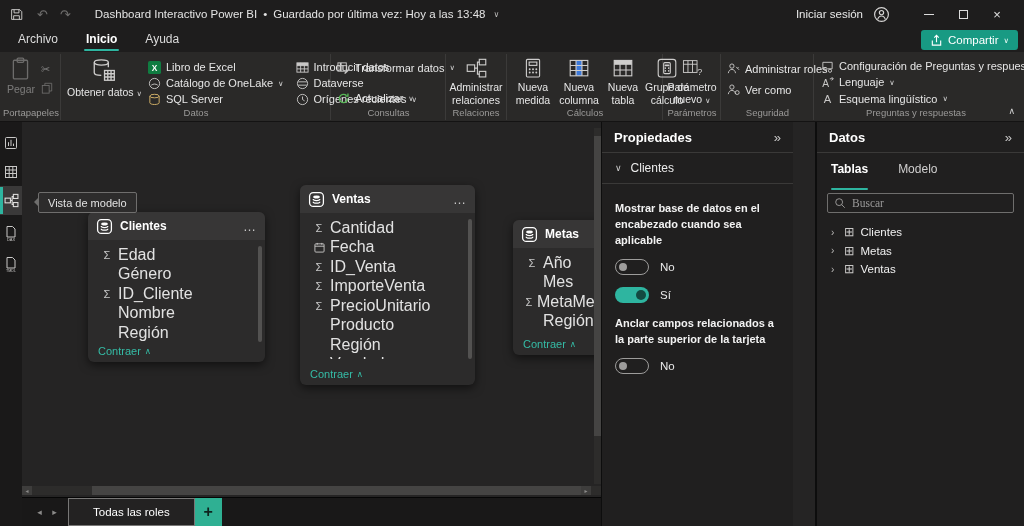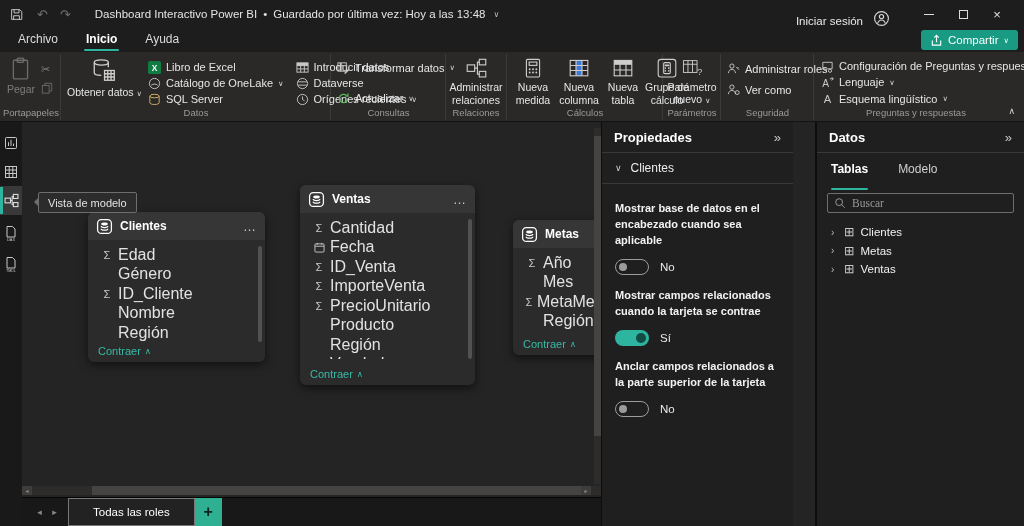--- a/index.html
+++ b/index.html
@@ -6,21 +6,21 @@
 html,body{width:1024px;height:526px;overflow:hidden}
 body{font-family:"Liberation Sans",sans-serif;background:#1e1d1d;color:#e8e8e8}
 #app{position:relative;width:1024px;height:526px}
 svg{display:block}
 
 .titlebar{position:absolute;top:0;left:0;right:0;height:28px;display:flex;align-items:center;padding:0 10px;background:#1e1d1d}
 .tb-ic{margin-right:14px}
 .hist{color:#6f6e6d;font-size:13px;margin-right:12px}
 .tb-title{font-size:11.5px;color:#e4e4e4;display:flex;gap:6px;align-items:center;margin-left:12px;white-space:nowrap}
 .tb-caret{font-size:8px;color:#bdbcbb;margin-left:2px}
-.tb-right{margin-left:auto;display:flex;align-items:flex-end}
+.tb-right{margin-left:auto;display:flex;align-items:center}
 .signin{font-size:11.5px;color:#e8e8e8;margin-right:10px}
 .avatar{margin-right:22px}
 .winbtn{width:34px;height:26px;display:flex;align-items:center;justify-content:center;color:#e0e0e0;font-size:13px}
 .maxglyph{width:9px;height:9px;border:1px solid #dcdcdc}
 
 .menubar{position:absolute;top:28px;left:0;right:0;height:24px;display:flex;align-items:center;gap:28px;padding:0 18px;background:#1e1d1d}
 .mtab{font-size:12px;color:#dcdcdc;position:relative;height:24px;line-height:22px}
 .mtab.active{color:#fff;font-weight:bold}
 .mtab.active::after{content:"";position:absolute;left:-2px;right:-2px;bottom:1px;height:2.5px;background:#2eb5a0;border-radius:2px}
 .share{position:absolute;right:6px;top:2px;height:20px;background:#189a83;border-radius:3px;display:flex;align-items:center;gap:5px;padding:0 9px;color:#fff;font-size:11.5px;cursor:pointer}
@@ -588,21 +588,20 @@
       <div class="p-sec">
         <span class="dd">∨</span>
         <span>Clientes</span>
       </div>
       <div class="p-body">
         <div class="set-label">Mostrar base de datos en el encabezado cuando sea aplicable</div>
         <div class="toggle-row">
           <span class="tg off"></span>
           <span class="tg-val">No</span>
         </div>
-        <div class="set-label">Mostrar campos relacionados cuando la tarjeta se contrae</div>
         <div class="toggle-row">
           <span class="tg on"></span>
           <span class="tg-val">Sí</span>
         </div>
         <div class="set-label">Anclar campos relacionados a la parte superior de la tarjeta</div>
         <div class="toggle-row">
           <span class="tg off"></span>
           <span class="tg-val">No</span>
         </div>
       </div>

